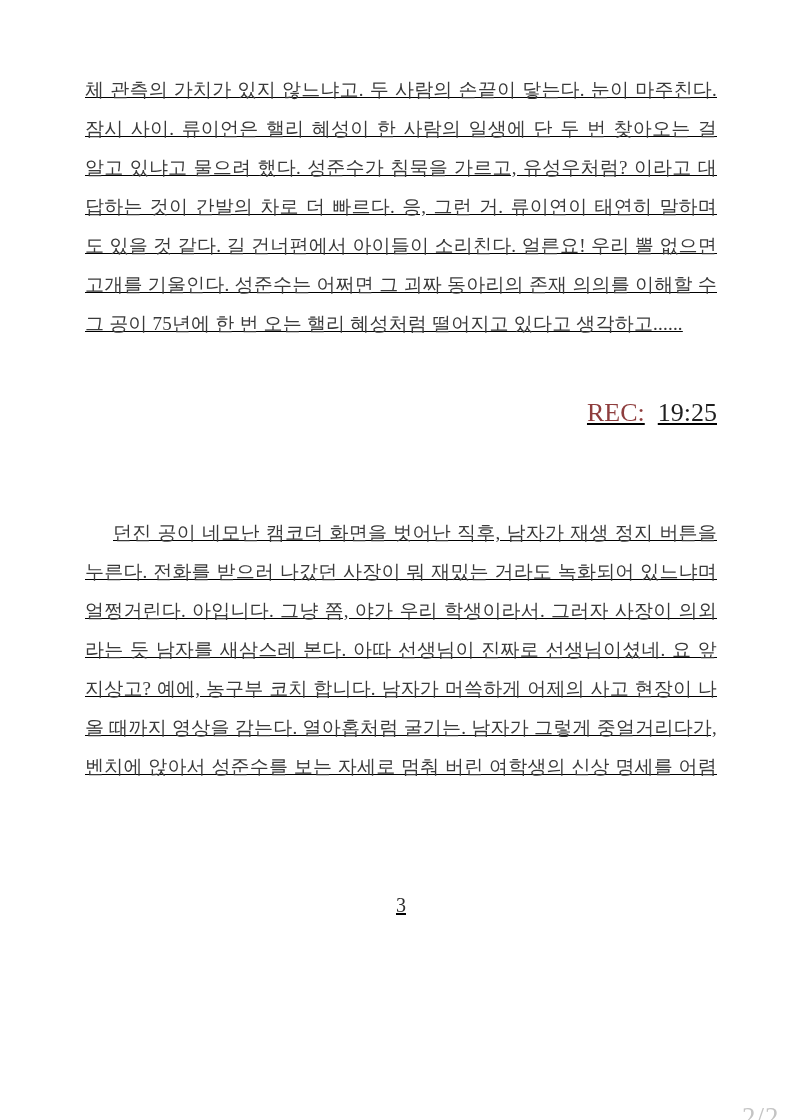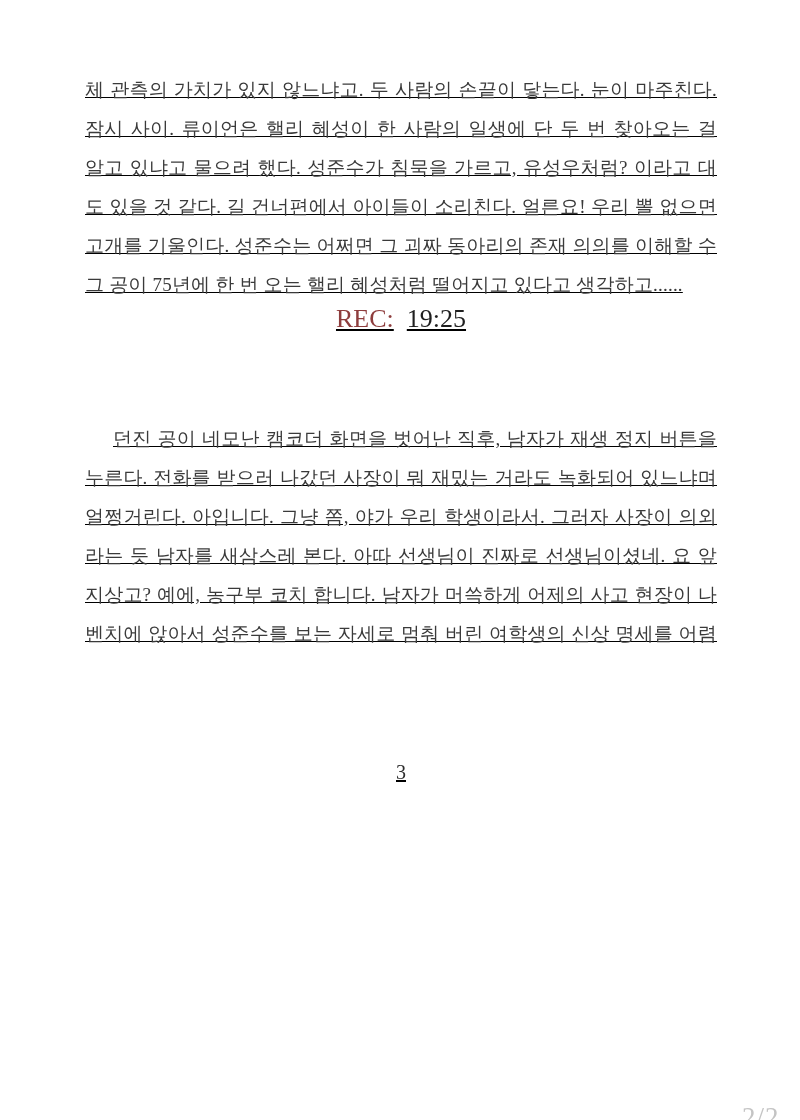--- a/index.html
+++ b/index.html
@@ -32,21 +32,22 @@
     letter-spacing: 0.2px;
   }
   .line.no-justify {
     text-align: left;
     text-align-last: left;
   }
   .line.indent {
     text-indent: 28px;
   }
   .rec-line {
-    text-align: center;
+    margin-top: 55px;
+    text-align: right;
     font-size: 26px;
     line-height: 30px;
     height: 30px;
   }
   .rec-label {
     color: #8e3d3d;
     margin-right: 13px;
   }
   .rec-time {
     color: #1f1f1f;
@@ -72,35 +73,37 @@
 </style>
 </head>
 <body>
 
 <div class="page-content">
 
   <div class="para para1">
     <div class="line">체 관측의 가치가 있지 않느냐고. 두 사람의 손끝이 닿는다. 눈이 마주친다.</div>
     <div class="line">잠시 사이. 류이언은 핼리 혜성이 한 사람의 일생에 단 두 번 찾아오는 걸</div>
     <div class="line">알고 있냐고 물으려 했다. 성준수가 침묵을 가르고, 유성우처럼? 이라고 대</div>
+    <div class="line">답하는 것이 간발의 차로 더 빠르다. 응, 그런 거. 류이연이 태연히 말하며</div>
     <div class="line">도 있을 것 같다. 길 건너편에서 아이들이 소리친다. 얼른요! 우리 뽈 없으면</div>
     <div class="line">고개를 기울인다. 성준수는 어쩌면 그 괴짜 동아리의 존재 의의를 이해할 수</div>
     <div class="line no-justify">그 공이 75년에 한 번 오는 핼리 혜성처럼 떨어지고 있다고 생각하고......</div>
   </div>
 
   <div class="rec-line">
     <span class="rec-label">REC:</span><span class="rec-time">19:25</span>
   </div>
 
   <div class="para para2">
     <div class="line indent">던진 공이 네모난 캠코더 화면을 벗어난 직후, 남자가 재생 정지 버튼을</div>
     <div class="line">누른다. 전화를 받으러 나갔던 사장이 뭐 재밌는 거라도 녹화되어 있느냐며</div>
     <div class="line">얼쩡거린다. 아입니다. 그냥 쫌, 야가 우리 학생이라서. 그러자 사장이 의외</div>
     <div class="line">라는 듯 남자를 새삼스레 본다. 아따 선생님이 진짜로 선생님이셨네. 요 앞</div>
     <div class="line">지상고? 예에, 농구부 코치 합니다. 남자가 머쓱하게 어제의 사고 현장이 나</div>
+    <div class="line">올 때까지 영상을 감는다. 열아홉처럼 굴기는. 남자가 그렇게 중얼거리다가,</div>
     <div class="line">벤치에 앉아서 성준수를 보는 자세로 멈춰 버린 여학생의 신상 명세를 어렴</div>
   </div>
 
   <div class="page-number">3</div>
 
 </div>
 
 <div class="corner-indicator">2/2</div>
 
 </body></html>

